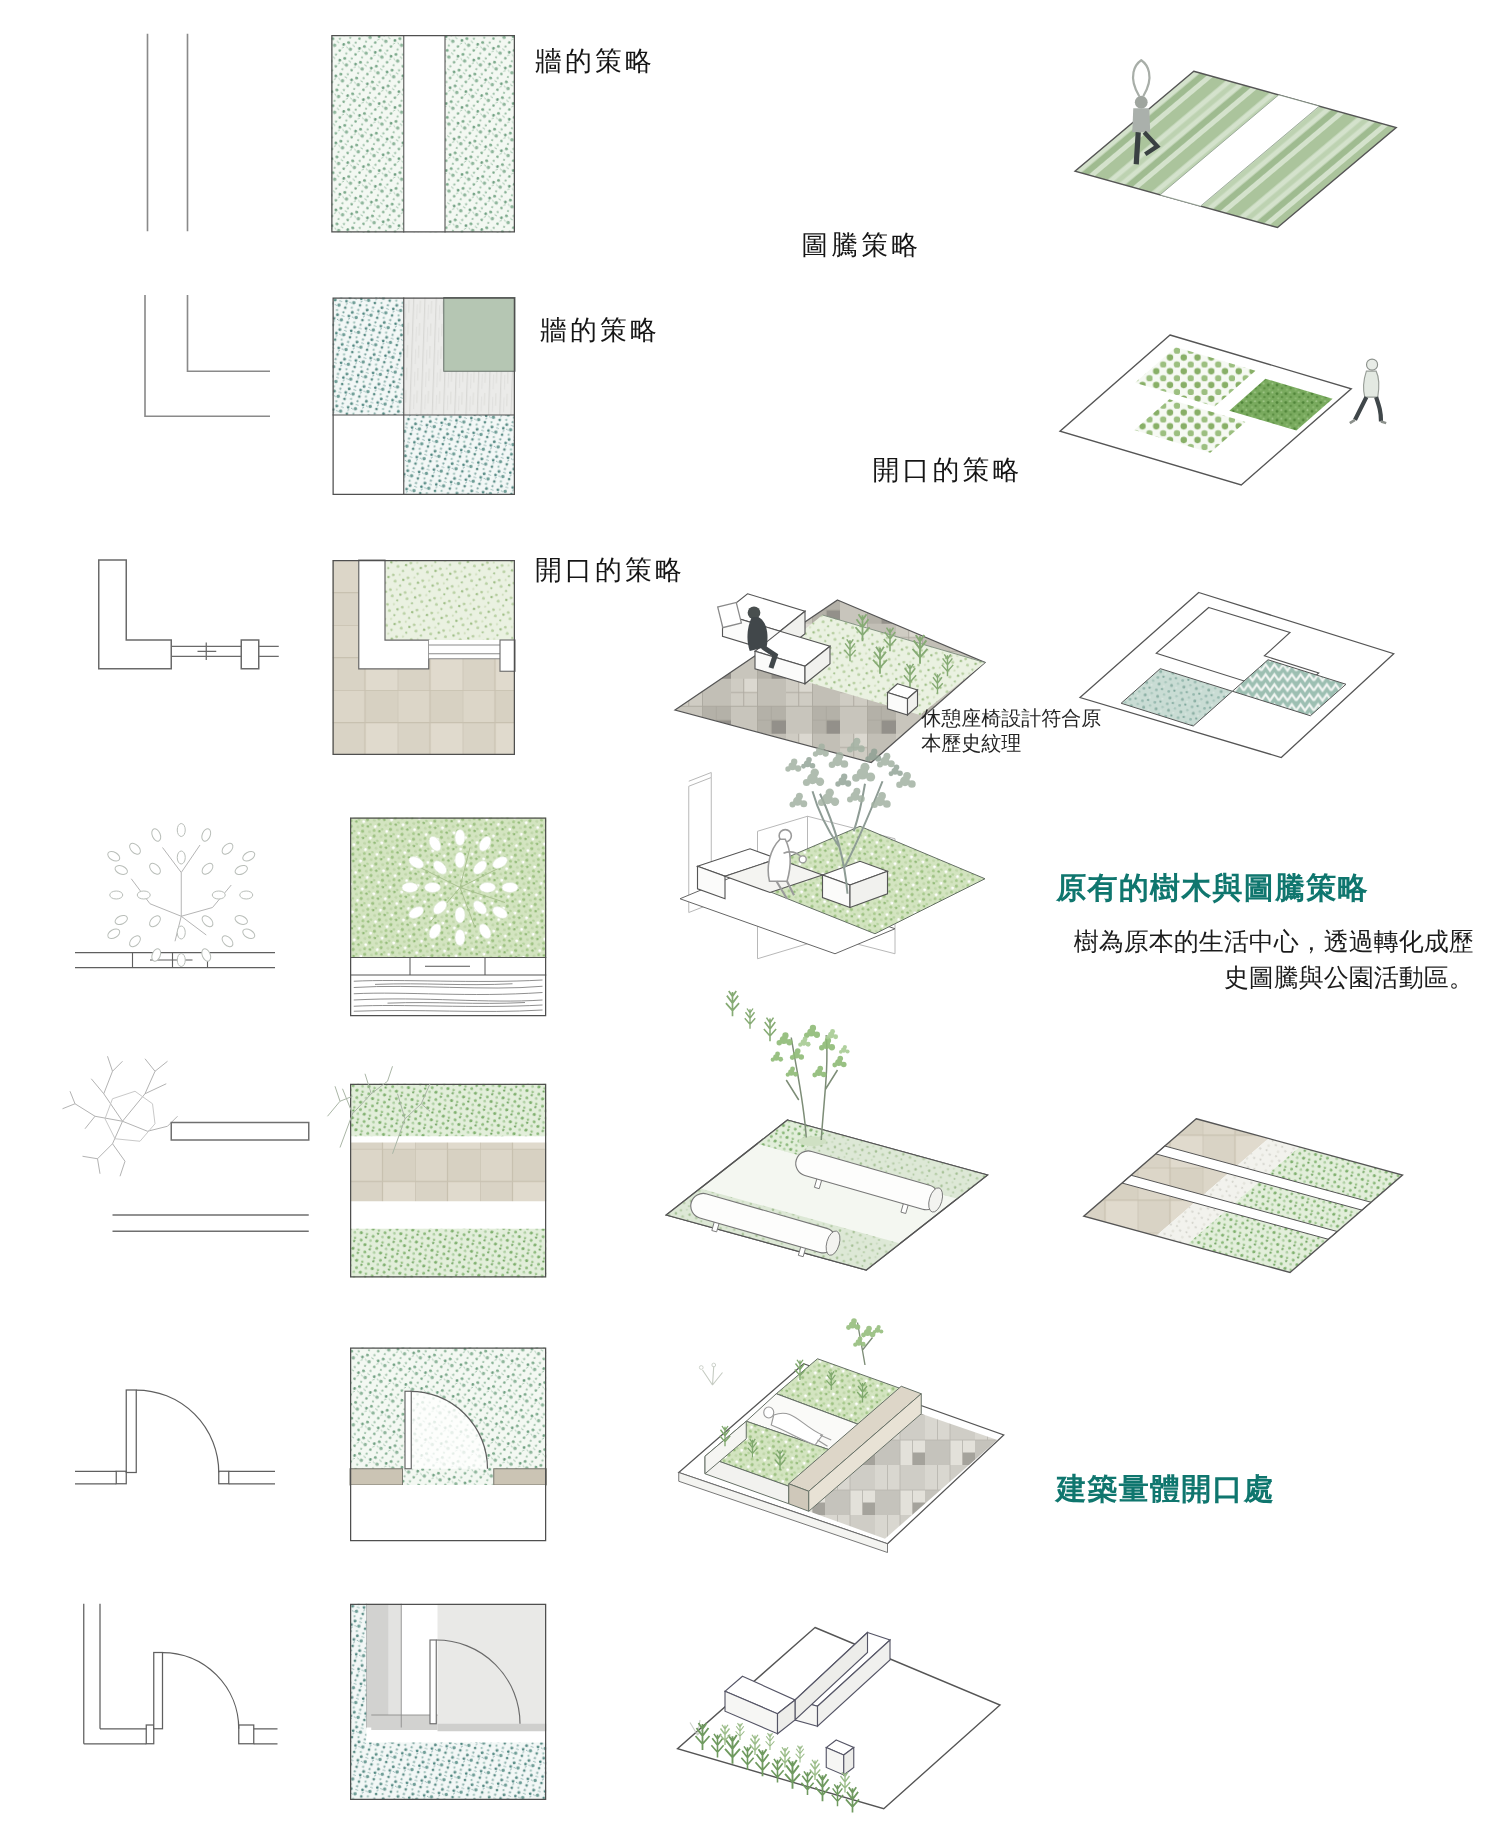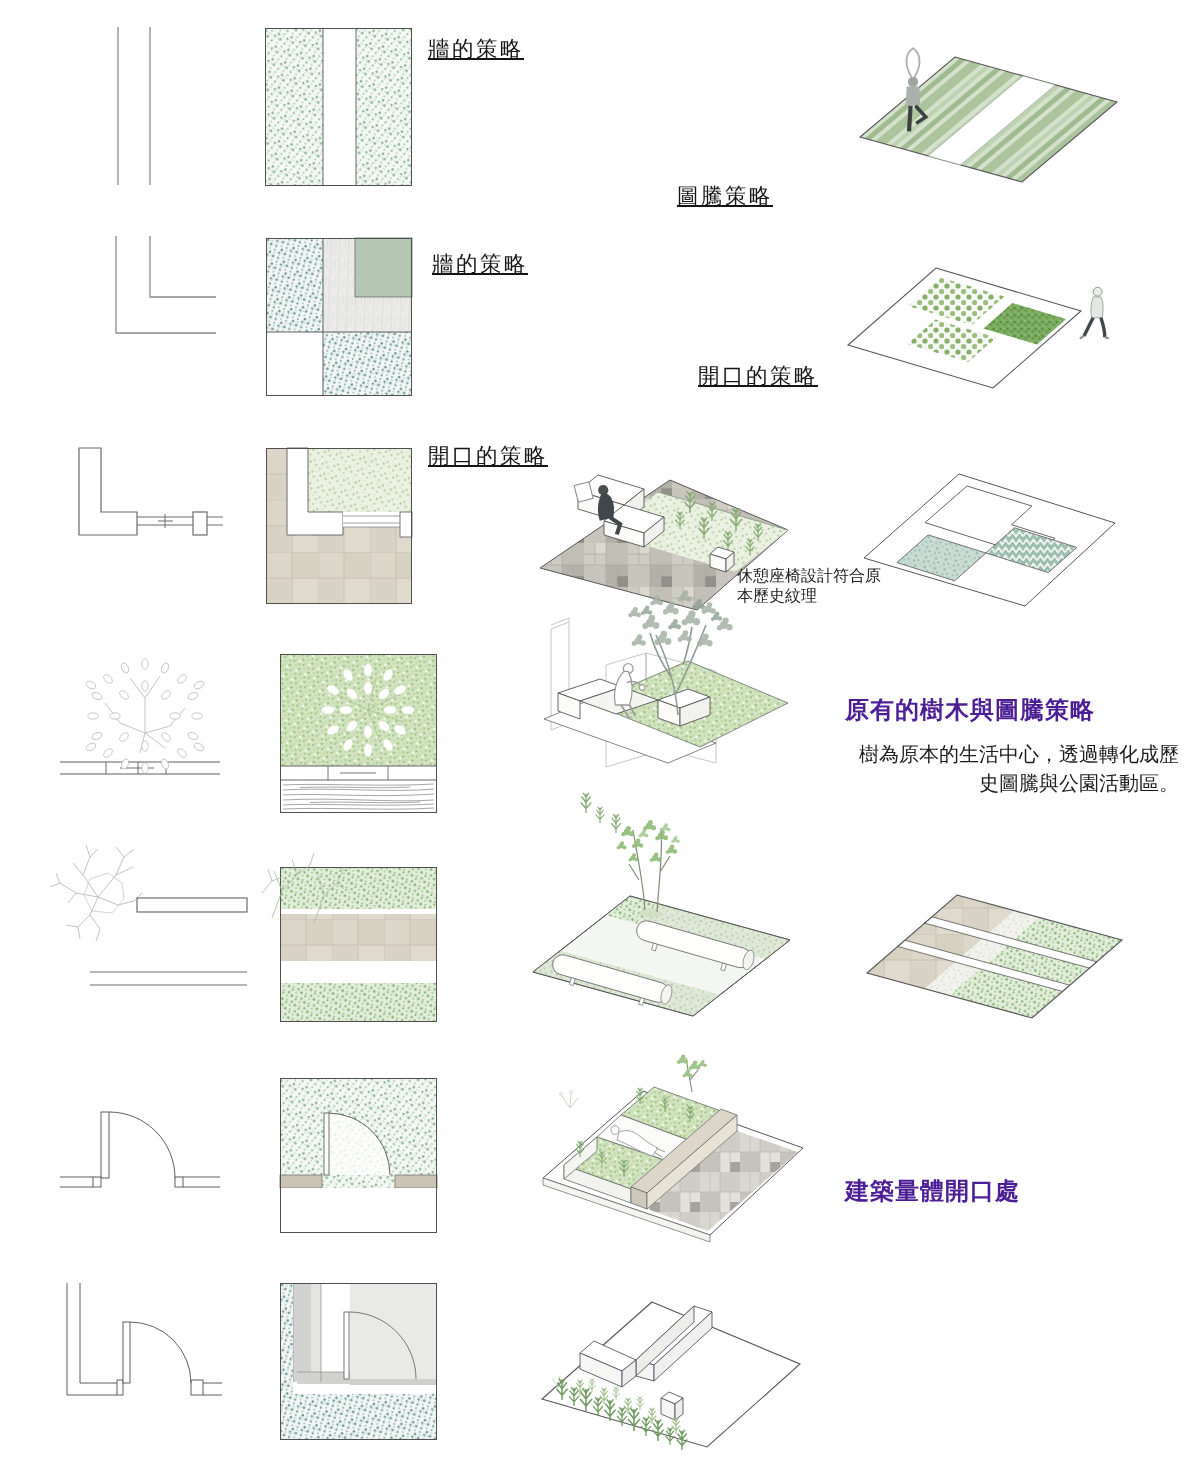--- a/index.html
+++ b/index.html
@@ -1,21 +1,21 @@
 <!DOCTYPE html>
 <html><head>
 <meta charset="utf-8">
 <style>
   html,body{margin:0;padding:0;background:#ffffff;}
   .canvas{position:relative;width:1200px;height:1467px;background:#fff;overflow:hidden;
           font-family:"Liberation Sans",sans-serif;color:#1e1e1e;}
   .abs{position:absolute;}
-  .lbl{font-size:21.5px;letter-spacing:2.5px;white-space:nowrap;color:#151515;text-decoration:underline;}
+  .lbl{font-size:21.5px;letter-spacing:2.5px;white-space:nowrap;color:#151515;}
   .cap{font-size:16px;line-height:20px;white-space:pre-line;color:#222;}
-  .hd{font-size:24px;font-weight:700;letter-spacing:1px;white-space:nowrap;color:#4c1d95;}
+  .hd{font-size:24px;font-weight:700;letter-spacing:1px;white-space:nowrap;color:#0f766e;}
   .body-txt{font-size:20px;line-height:28.5px;width:334px;text-align:right;color:#1b1b1b;}
   svg{display:block;overflow:visible;}
 </style>
 </head>
 <body>
 
 <div class="canvas">
 
 <svg width="0" height="0" style="position:absolute">
 <defs>
@@ -197,21 +197,21 @@
 <div class="abs lbl" style="left:428px;top:34px">牆的策略</div>
 
 <svg class="abs" style="left:850px;top:45px" width="280" height="155">
   <polygon points="105,12 267,57 172,137 10,92" fill="url(#stripeGreen)" stroke="#555" stroke-width="1.1"></polygon>
   <polygon points="173,30.9 205.4,39.9 110.4,119.9 78,110.9" fill="#ffffff" stroke="#8a9a8a" stroke-width="0.6"></polygon>
   <g>
     <use href="#yogap" transform="translate(63,80) scale(1.6)"></use>
   </g>
 </svg>
 
-<div class="abs lbl" style="left:677px;top:181px">圖騰策略</div>
+<div class="abs lbl" style="left:641px;top:181px">圖騰策略</div>
 
 <svg class="abs" style="left:110px;top:230px" width="112" height="110">
   <path d="M6,6 V103 H106" stroke="#8a8a8a" stroke-width="1.3" fill="none"></path>
   <path d="M40,6 V67 H106" stroke="#8a8a8a" stroke-width="1.3" fill="none"></path>
 </svg>
 
 <svg class="abs" style="left:266px;top:238px" width="146" height="158">
   <rect x="0" y="0" width="57" height="94" fill="url(#spTeal)"></rect>
   <rect x="57" y="0" width="89" height="94" fill="url(#grayGrain)"></rect>
   <rect x="89" y="0" width="57" height="59" fill="#b5c6b3" stroke="#66706a" stroke-width="0.8"></rect>

